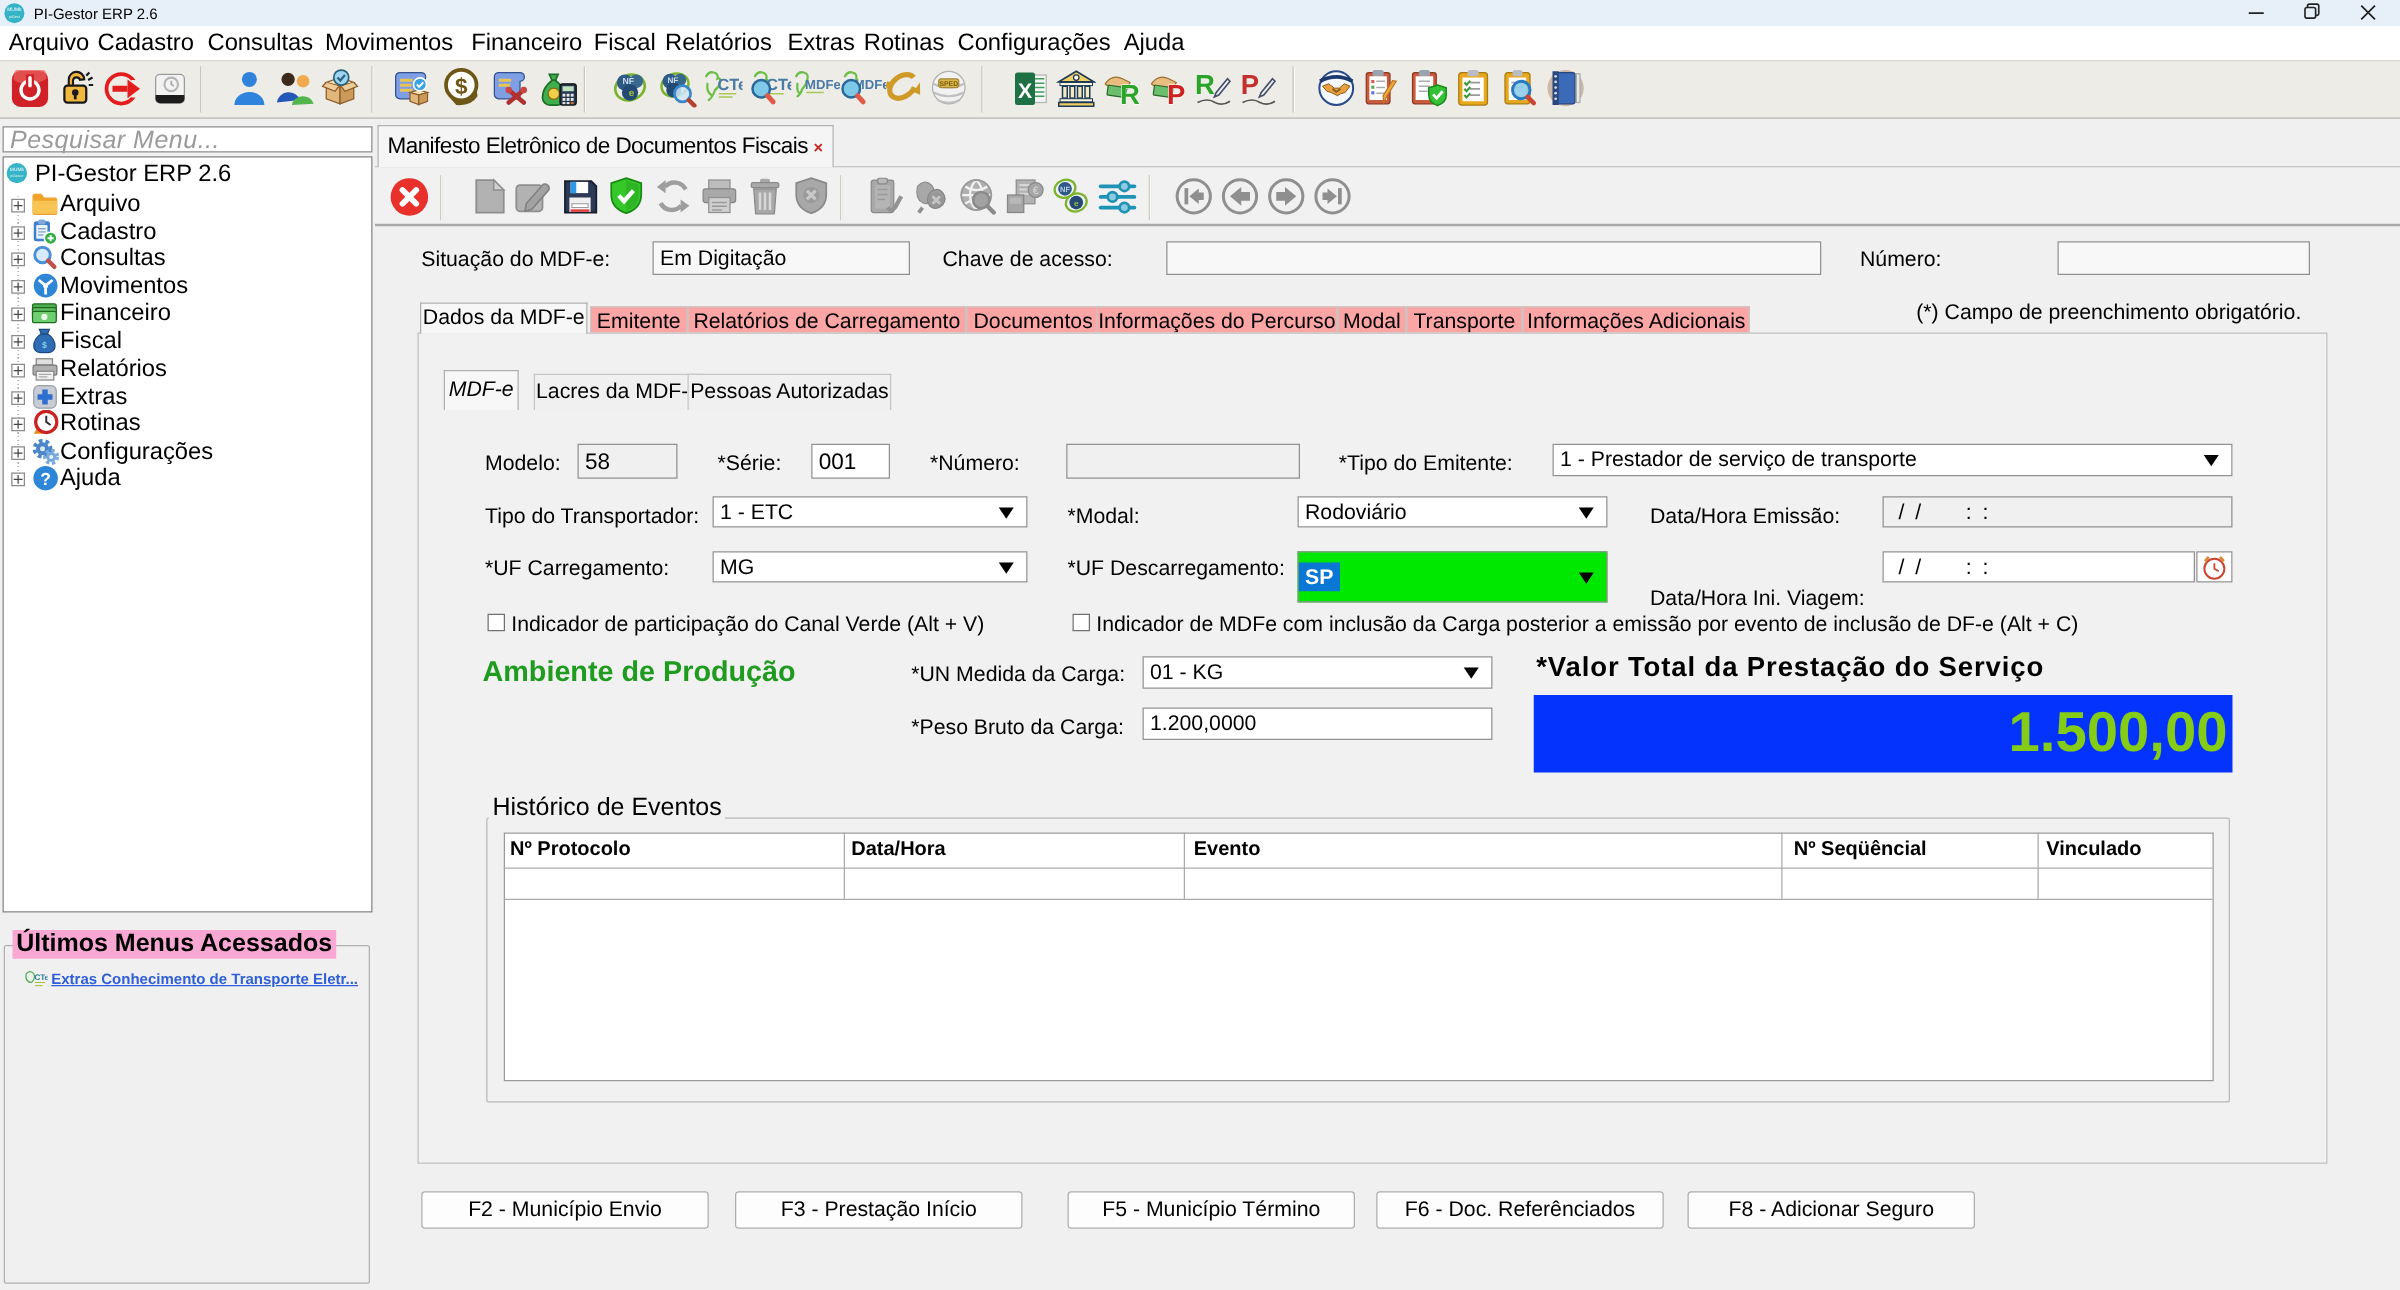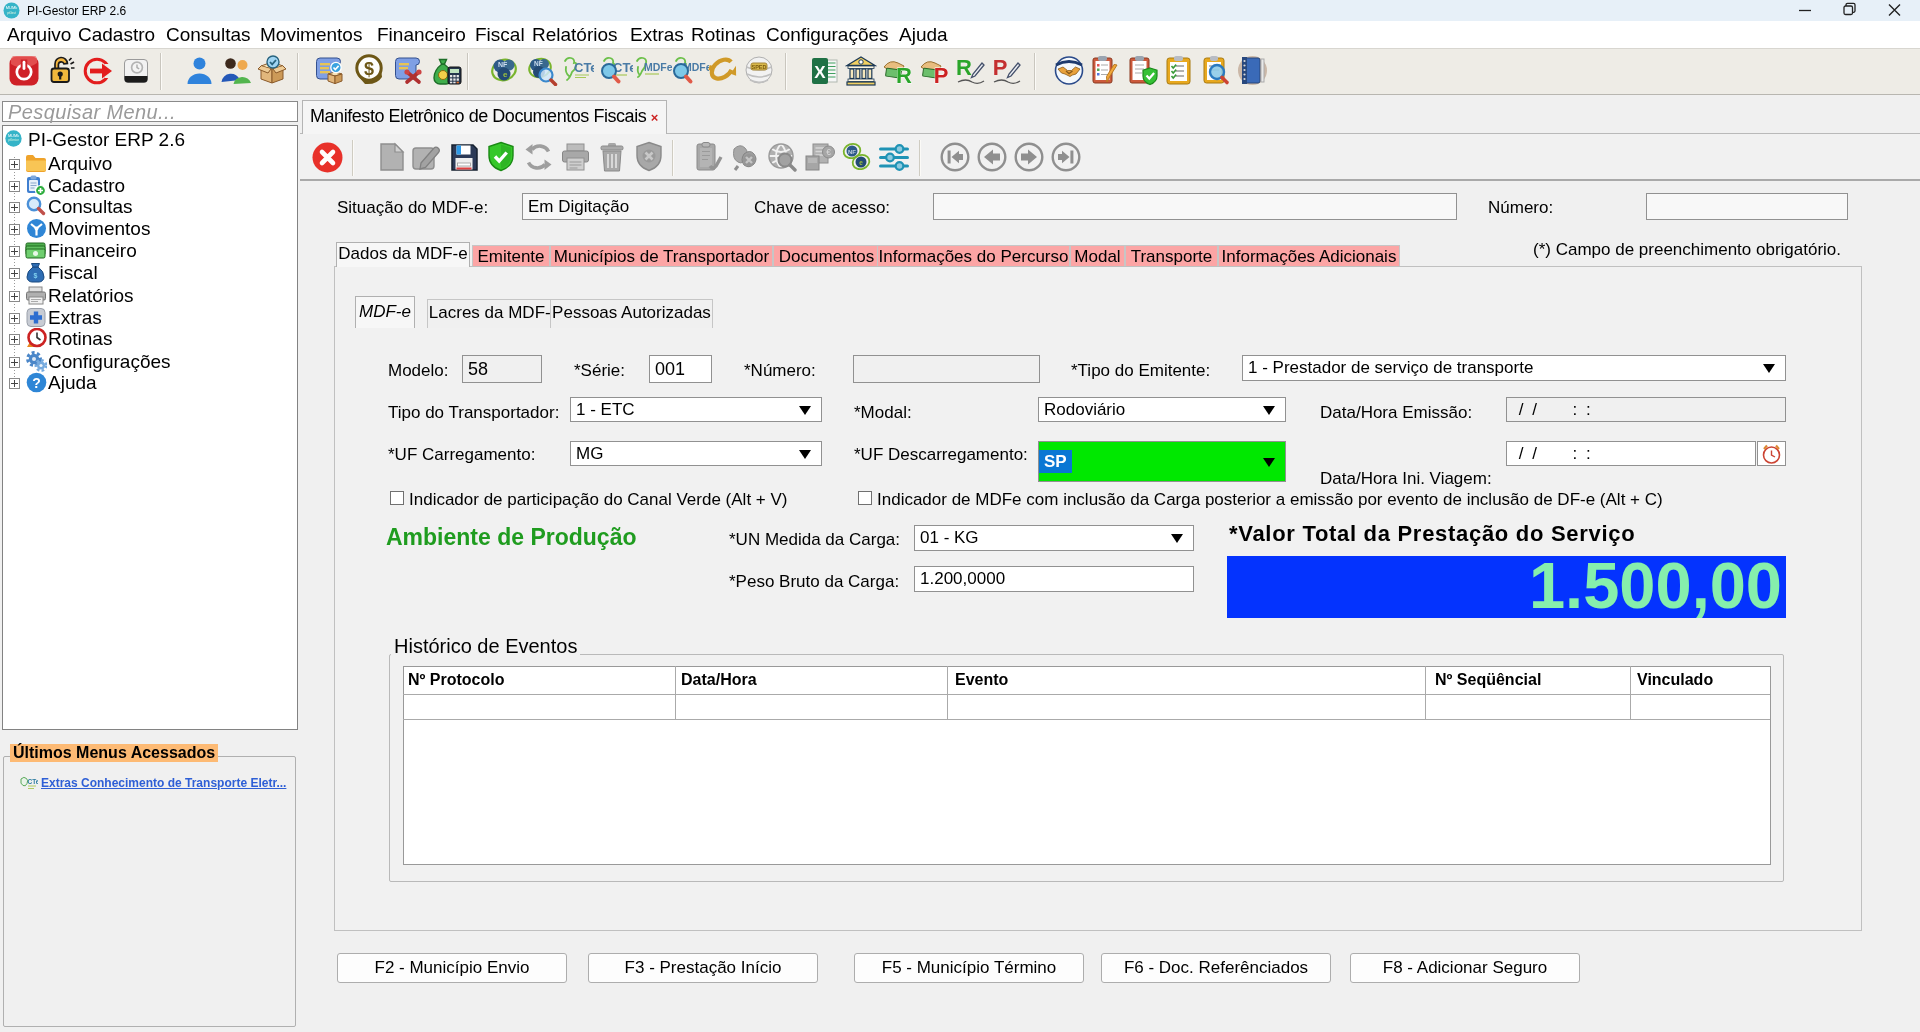--- a/index.html
+++ b/index.html
@@ -439,21 +439,21 @@
       <span class="exp"></span>
       <svg class="ic" style="left:24px;top:0px;" width="21" height="21" viewBox="0 0 21 21">
         <circle cx="10.5" cy="10.5" r="9.8" fill="#2e86d6"></circle>
         <text x="10.5" y="16" font-size="14" font-weight="bold" fill="#fff" text-anchor="middle" font-family="Liberation Sans">?</text>
       </svg>
       <span class="txt">Ajuda</span>
     </div>
 </div>
 
 <div class="abs" style="left:3px;top:756px;width:293px;height:271px;border:1px solid #b0b0b0;border-radius:2px;"></div>
-<div class="abs" style="left:10px;top:744px;font-size:16px;font-weight:bold;background:#fdba74;padding:0 3px;">Últimos Menus Acessados</div>
+<div class="abs" style="left:10px;top:744px;font-size:20px;font-weight:bold;background:#f9a8d4;padding:0 3px;">Últimos Menus Acessados</div>
 <div id="ctemini" class="abs" style="left:20px;top:775px;width:18px;height:17px;"><svg width="18" height="17" viewBox="0 0 18 17">
       <path d="M1 4 q3 -3 5.5 -0.5 q2 2 0.5 5 q-1.5 3.5 -4 2 q-3 -1.5 -2 -6.5" fill="#e9f3e9" stroke="#58a858" stroke-width="1"></path>
       <text x="7.5" y="9" font-size="6.5" font-weight="bold" fill="#2b7ba0" font-family="Liberation Sans">CTe</text>
       <path d="M8 11 h8 M8 13.5 h6" stroke="#9ec23c" stroke-width="0.8"></path>
     </svg></div>
 <div class="abs" style="left:41px;top:776px;font-size:12px;font-weight:bold;color:#2e5fd6;text-decoration:underline;">Extras Conhecimento de Transporte Eletr...</div>
 
 <div class="abs" style="left:300px;top:100px;width:1620px;height:34px;background:#f0f0f0;border-bottom:1px solid #b9b9b9;"></div>
 <div class="abs" style="left:302px;top:100px;width:365px;height:34px;background:#f5f5f5;border:1px solid #b4b4b4;border-bottom:none;"></div>
 <div class="abs" style="left:310px;top:106px;font-size:18px;letter-spacing:-0.45px;">Manifesto Eletrônico de Documentos Fiscais <span style="color:#cc2222;font-size:13px;font-weight:bold;">×</span></div>
@@ -598,21 +598,21 @@
 
 <div class="lbl" style="left:337px;top:198px;">Situação do MDF-e:</div>
 <div class="inp" style="left:522px;top:193px;width:206px;height:27px;background:#f8f8f8;">Em Digitação</div>
 <div class="lbl" style="left:754px;top:198px;">Chave de acesso:</div>
 <div class="inp" style="left:933px;top:193px;width:524px;height:27px;background:#f8f8f8;"></div>
 <div class="lbl" style="left:1488px;top:198px;">Número:</div>
 <div class="inp" style="left:1646px;top:193px;width:202px;height:27px;background:#f8f8f8;"></div>
 
 <div class="tab2" style="left:336px;top:242px;width:134px;height:25px;background:#f7f7f7;border-color:#b0b0b0;z-index:3;">Dados da MDF-e</div>
 <div class="tab2" style="left:472px;width:78px;">Emitente</div>
-<div class="tab2" style="left:550px;width:223px;">Municípios de Transportador</div>
+<div class="tab2" style="left:550px;width:223px;">Relatórios de Carregamento</div>
 <div class="tab2" style="left:773px;width:107px;">Documentos</div>
 <div class="tab2" style="left:877px;width:193px;">Informações do Percurso</div>
 <div class="tab2" style="left:1070px;width:55px;">Modal</div>
 <div class="tab2" style="left:1125px;width:93px;">Transporte</div>
 <div class="tab2" style="left:1218px;width:182px;">Informações Adicionais</div>
 <div class="lbl" style="left:1533px;top:240px;">(*) Campo de preenchimento obrigatório.</div>
 
 <div class="abs" style="left:334px;top:266px;width:1528px;height:665px;background:#f1f1f1;border:1px solid #c0c0c0;"></div>
 
 <div class="itab" style="left:355px;top:296px;width:60px;height:32px;background:#f7f7f7;border-color:#b0b0b0;z-index:3;padding-top:5px;font-style:italic;">MDF-e</div>
@@ -660,21 +660,21 @@
 <div class="lbl" style="left:409px;top:490px;">Indicador de participação do Canal Verde (Alt + V)</div>
 <div class="cb" style="left:858px;top:491px;"></div>
 <div class="lbl" style="left:877px;top:490px;">Indicador de MDFe com inclusão da Carga posterior a emissão por evento de inclusão de DF-e (Alt + C)</div>
 
 <div class="abs" style="left:386px;top:524px;font-size:23px;font-weight:bold;color:#1f9c1f;">Ambiente de Produção</div>
 <div class="lbl" style="left:729px;top:530px;">*UN Medida da Carga:</div>
 <div class="inp sel" style="left:914px;top:525px;width:280px;height:26px;">01 - KG<span class="arr"></span></div>
 <div class="abs" style="left:1229px;top:521px;font-size:22px;letter-spacing:0.7px;font-weight:bold;">*Valor Total da Prestação do Serviço</div>
 <div class="lbl" style="left:729px;top:572px;">*Peso Bruto da Carga:</div>
 <div class="inp" style="left:914px;top:566px;width:280px;height:26px;">1.200,0000</div>
-<div class="abs" style="left:1227px;top:556px;width:559px;height:62px;background:#0433fe;color:#86efac;font-weight:bold;font-size:65px;line-height:57px;text-align:right;padding:1px 4px 0 0;">1.500,00</div>
+<div class="abs" style="left:1227px;top:556px;width:559px;height:62px;background:#0433fe;color:#84cc16;font-weight:bold;font-size:45px;line-height:57px;text-align:right;padding:1px 4px 0 0;">1.500,00</div>
 
 <div class="abs" style="left:389px;top:654px;width:1395px;height:228px;border:1px solid #b9b9b9;border-radius:2px;"></div>
 <div class="abs" style="left:391px;top:635px;font-size:20px;background:#f1f1f1;padding:0 3px;">Histórico de Eventos</div>
 <div class="abs" style="left:403px;top:666px;width:1368px;height:199px;background:#fff;border:1px solid #999;"></div>
 <div class="abs" style="left:403px;top:694px;width:1367px;height:1px;background:#aaa;"></div>
 <div class="abs" style="left:403px;top:719px;width:1367px;height:1px;background:#aaa;"></div>
 <div class="abs" style="left:675px;top:666px;width:1px;height:53px;background:#aaa;"></div>
 <div class="abs" style="left:947px;top:666px;width:1px;height:53px;background:#aaa;"></div>
 <div class="abs" style="left:1425px;top:666px;width:1px;height:53px;background:#aaa;"></div>
 <div class="abs" style="left:1630px;top:666px;width:1px;height:53px;background:#aaa;"></div>

